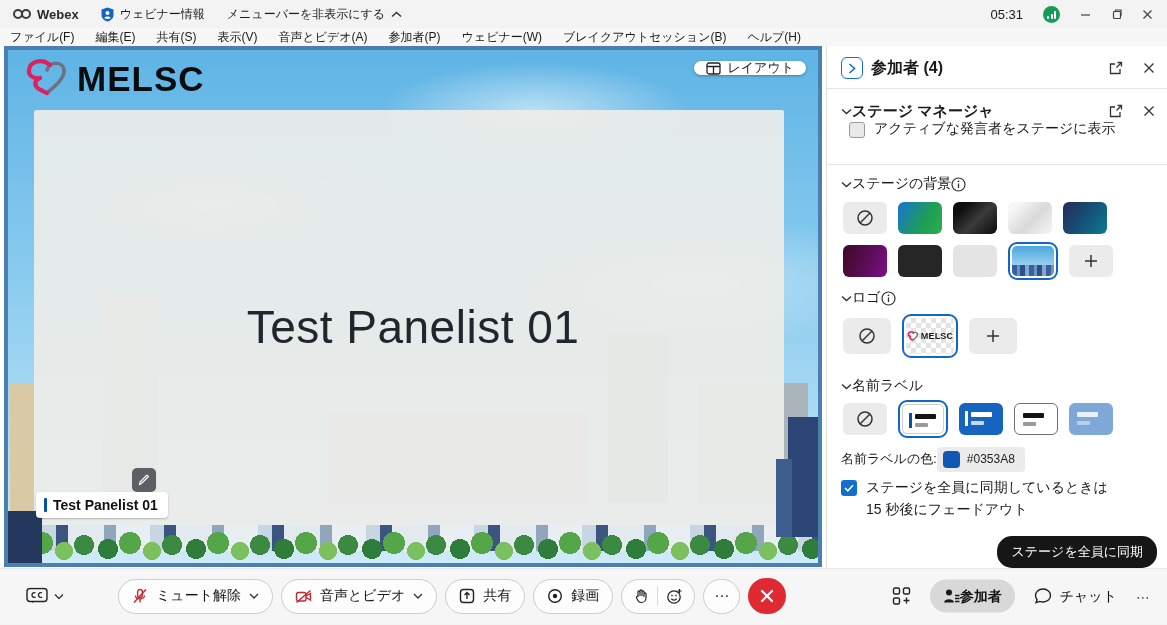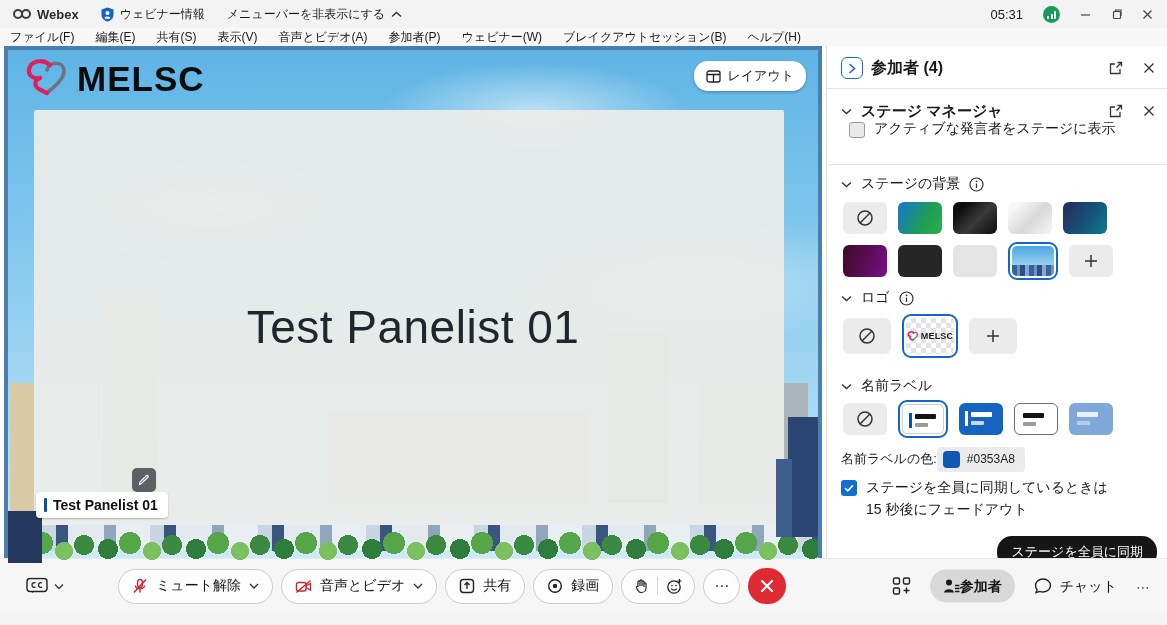--- a/index.html
+++ b/index.html
@@ -48,35 +48,35 @@
       radial-gradient(circle at 34px 14px,#55a649 0 11px,transparent 11px),
       radial-gradient(circle at 56px 22px,#7bc05e 0 9px,transparent 9px),
       radial-gradient(circle at 76px 16px,#3c8a42 0 10px,transparent 10px);
     background-size:88px 34px; background-repeat:repeat-x; }
   .bldg-tan { position:absolute; left:2px; bottom:40px; width:24px; height:140px; background:#d9c9a4; z-index:3; }
   .bldg-navy-l { position:absolute; left:0; bottom:0; width:34px; height:52px; background:#24385e; z-index:4; }
   .bldg-navy-r1 { position:absolute; right:0; bottom:26px; width:30px; height:120px; background:#2b4674; z-index:3; }
   .bldg-navy-r2 { position:absolute; right:26px; bottom:26px; width:16px; height:78px; background:#3d5d8c; z-index:3; }
   .stage-logo { position:absolute; top:8px; left:16px; display:flex; align-items:center; gap:7px; z-index:5; }
   .stage-logo-text { font-size:35px; font-weight:800; color:#0c0c0c; letter-spacing:1px; }
-  .layout-btn { position:absolute; top:11px; right:12px; height:30px; background:#fff; border-radius:14px; padding:0 12px; display:flex; align-items:center; gap:6px; font-size:13px; z-index:5; box-shadow:0 1px 3px rgba(0,0,0,.3); }
+  .layout-btn { position:absolute; top:11px; right:12px; height:14px; background:#fff; border-radius:14px; padding:0 12px; display:flex; align-items:center; gap:6px; font-size:13px; z-index:5; box-shadow:0 1px 3px rgba(0,0,0,.3); }
   .edit-chip { position:absolute; left:124px; top:418px; width:24px; height:24px; background:#5c6065; border-radius:5px; display:flex; align-items:center; justify-content:center; z-index:6; }
   .stage-name-label { position:absolute; left:28px; top:442px; height:26px; background:#fff; border-radius:4px; display:flex; align-items:center; gap:6px; padding:0 10px 0 8px; z-index:6; box-shadow:0 1px 2px rgba(0,0,0,.25); }
   .stage-name-label .bar { width:3px; height:14px; background:#0353A8; border-radius:1px; }
   .stage-name-label .txt { font-size:14px; font-weight:600; color:#111; white-space:nowrap; }
 
   
   .sidebar { position:absolute; left:826px; top:0; right:0; height:524px; background:#fff; border-left:1px solid #e0e0e0; }
   .sb-row { position:absolute; left:14px; right:12px; display:flex; align-items:center; }
   .sb-header { top:6px; height:32px; }
   .collapse-btn { width:22px; height:22px; border:1.5px solid #1170CF; border-radius:6px; display:flex; align-items:center; justify-content:center; color:#1170CF; margin-right:8px; background:#fff; }
   .sb-title { font-size:16px; font-weight:700; }
   .sb-actions { margin-left:auto; display:flex; align-items:center; gap:20px; color:#333; }
   .divider { position:absolute; left:0; right:0; height:1px; background:#e4e4e4; }
-  .sec-head { display:flex; align-items:center; gap:9px; font-size:14px; }
+  .sec-head { display:flex; align-items:center; font-size:14px; }
   .mgr-title { font-size:15px; font-weight:600; }
   .chk { width:16px; height:16px; border-radius:3px; flex:0 0 16px; }
   .chk-off { border:1.5px solid #9a9a9a; background:#e9e9e9; }
   .chk-on { background:#1170CF; display:flex; align-items:center; justify-content:center; }
   .chk-label { font-size:14px; margin-left:9px; }
   .swatch-row { position:absolute; left:16px; display:flex; gap:11px; align-items:center; }
   .sw { width:44px; height:32px; border-radius:6px; flex:0 0 auto; }
   .sw-none { background:#ebebeb; display:flex; align-items:center; justify-content:center; color:#333; }
   .sw-add { background:#ebebeb; display:flex; align-items:center; justify-content:center; color:#333; }
   .sw-grad-green { background:linear-gradient(120deg,#1977cc 5%,#1d9e54 60%,#2fae4f 100%); }
@@ -112,21 +112,21 @@
   .lbl-lightblue .lbl-line1 { left:8px; background:#e9f1fa; }
   .lbl-lightblue .lbl-line2 { left:8px; background:#b9cfe9; }
   .color-row { display:flex; align-items:center; font-size:13px; }
   .color-pill { display:flex; align-items:center; gap:7px; background:#ebebeb; border-radius:4px; padding:4px 10px 4px 6px; }
   .color-chip { width:17px; height:17px; border-radius:4px; background:#1059b3; }
   .color-hex { font-size:12px; color:#222; }
   .sync-line2 { position:absolute; left:39px; font-size:14px; }
   .sync-btn { position:absolute; right:10px; top:490px; background:#161616; color:#fff; font-size:13px; border-radius:15px; padding:7px 14px; white-space:nowrap; }
 
   
-  .toolbar { position:absolute; bottom:12px; left:0; right:0; height:55px; background:#f6f6f6; border-top:1px solid #e8e8e8;padding-left:19px; }
+  .toolbar { position:absolute; bottom:2px; left:0; right:0; height:55px; background:#f6f6f6; border-top:1px solid #e8e8e8;padding-left:19px; }
   .tbar-left { position:absolute; left:26px; top:50%; transform:translateY(-50%); display:flex; align-items:center; gap:7px; color:#222; }
   .tbar-center { position:absolute; left:118px; top:50%; transform:translateY(-50%); display:flex; align-items:center; gap:8px; }
   .tbar-right { position:absolute; right:16px; top:50%; transform:translateY(-50%); display:flex; align-items:center; gap:19px; }
   .pill { height:35px; border:1px solid #cccccc; border-radius:18px; background:#fdfdfd; display:flex; align-items:center; gap:8px; padding:0 13px; font-size:14px; color:#161616; white-space:nowrap; }
   .pill .red { color:#c02b36; }
   .circle-btn { width:37px; height:35px; border:1px solid #cccccc; border-radius:18px; background:#fdfdfd; display:flex; align-items:center; justify-content:center; color:#333; font-size:15px; }
   .leave-btn { width:38px; height:36px; border-radius:19px; background:#e02a33; display:flex; align-items:center; justify-content:center; }
   .vline { width:1px; height:18px; background:#d8d8d8; }
   .part-pill { height:33px; background:#d8d8d8; border-radius:17px; display:flex; align-items:center; gap:0; padding:0 13px; font-size:14px; font-weight:600; color:#141414; }
   .chat-item { display:flex; align-items:center; gap:8px; font-size:14px; color:#141414; }

